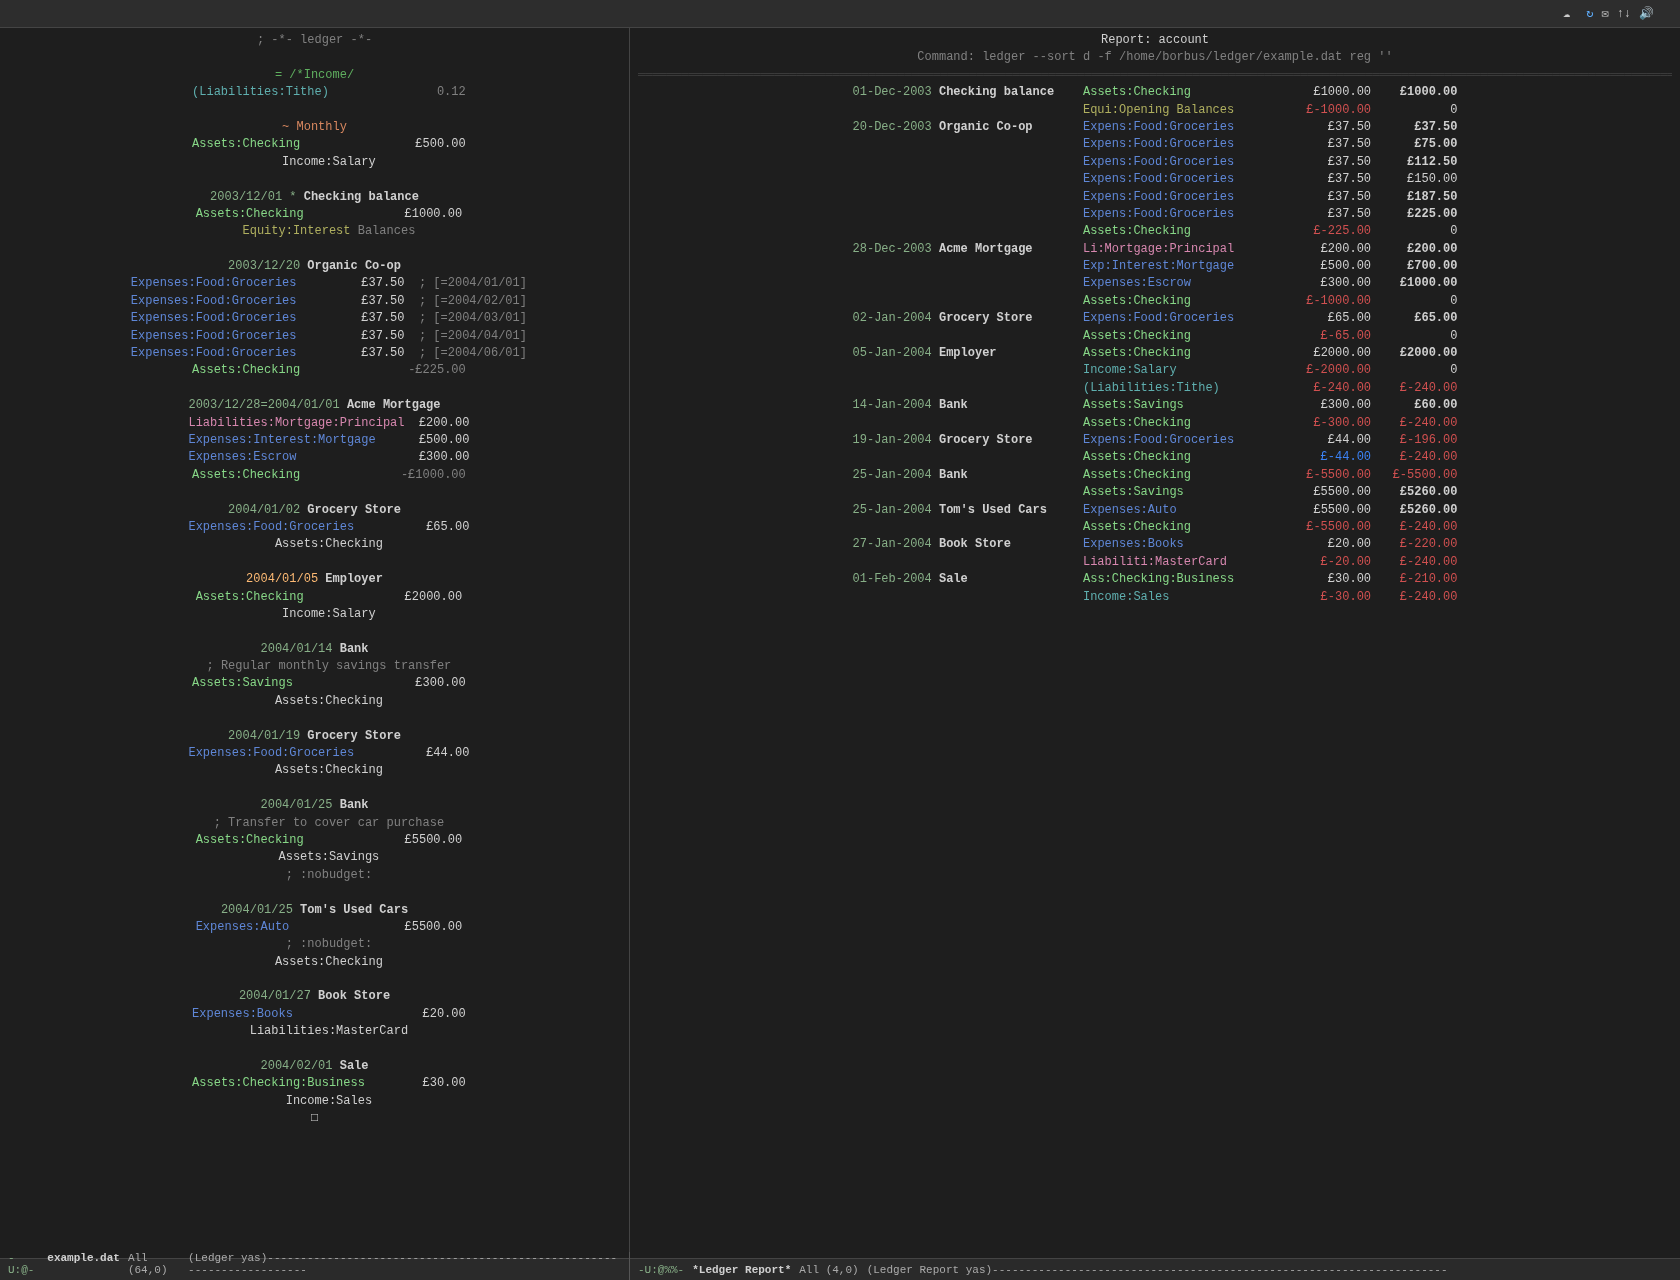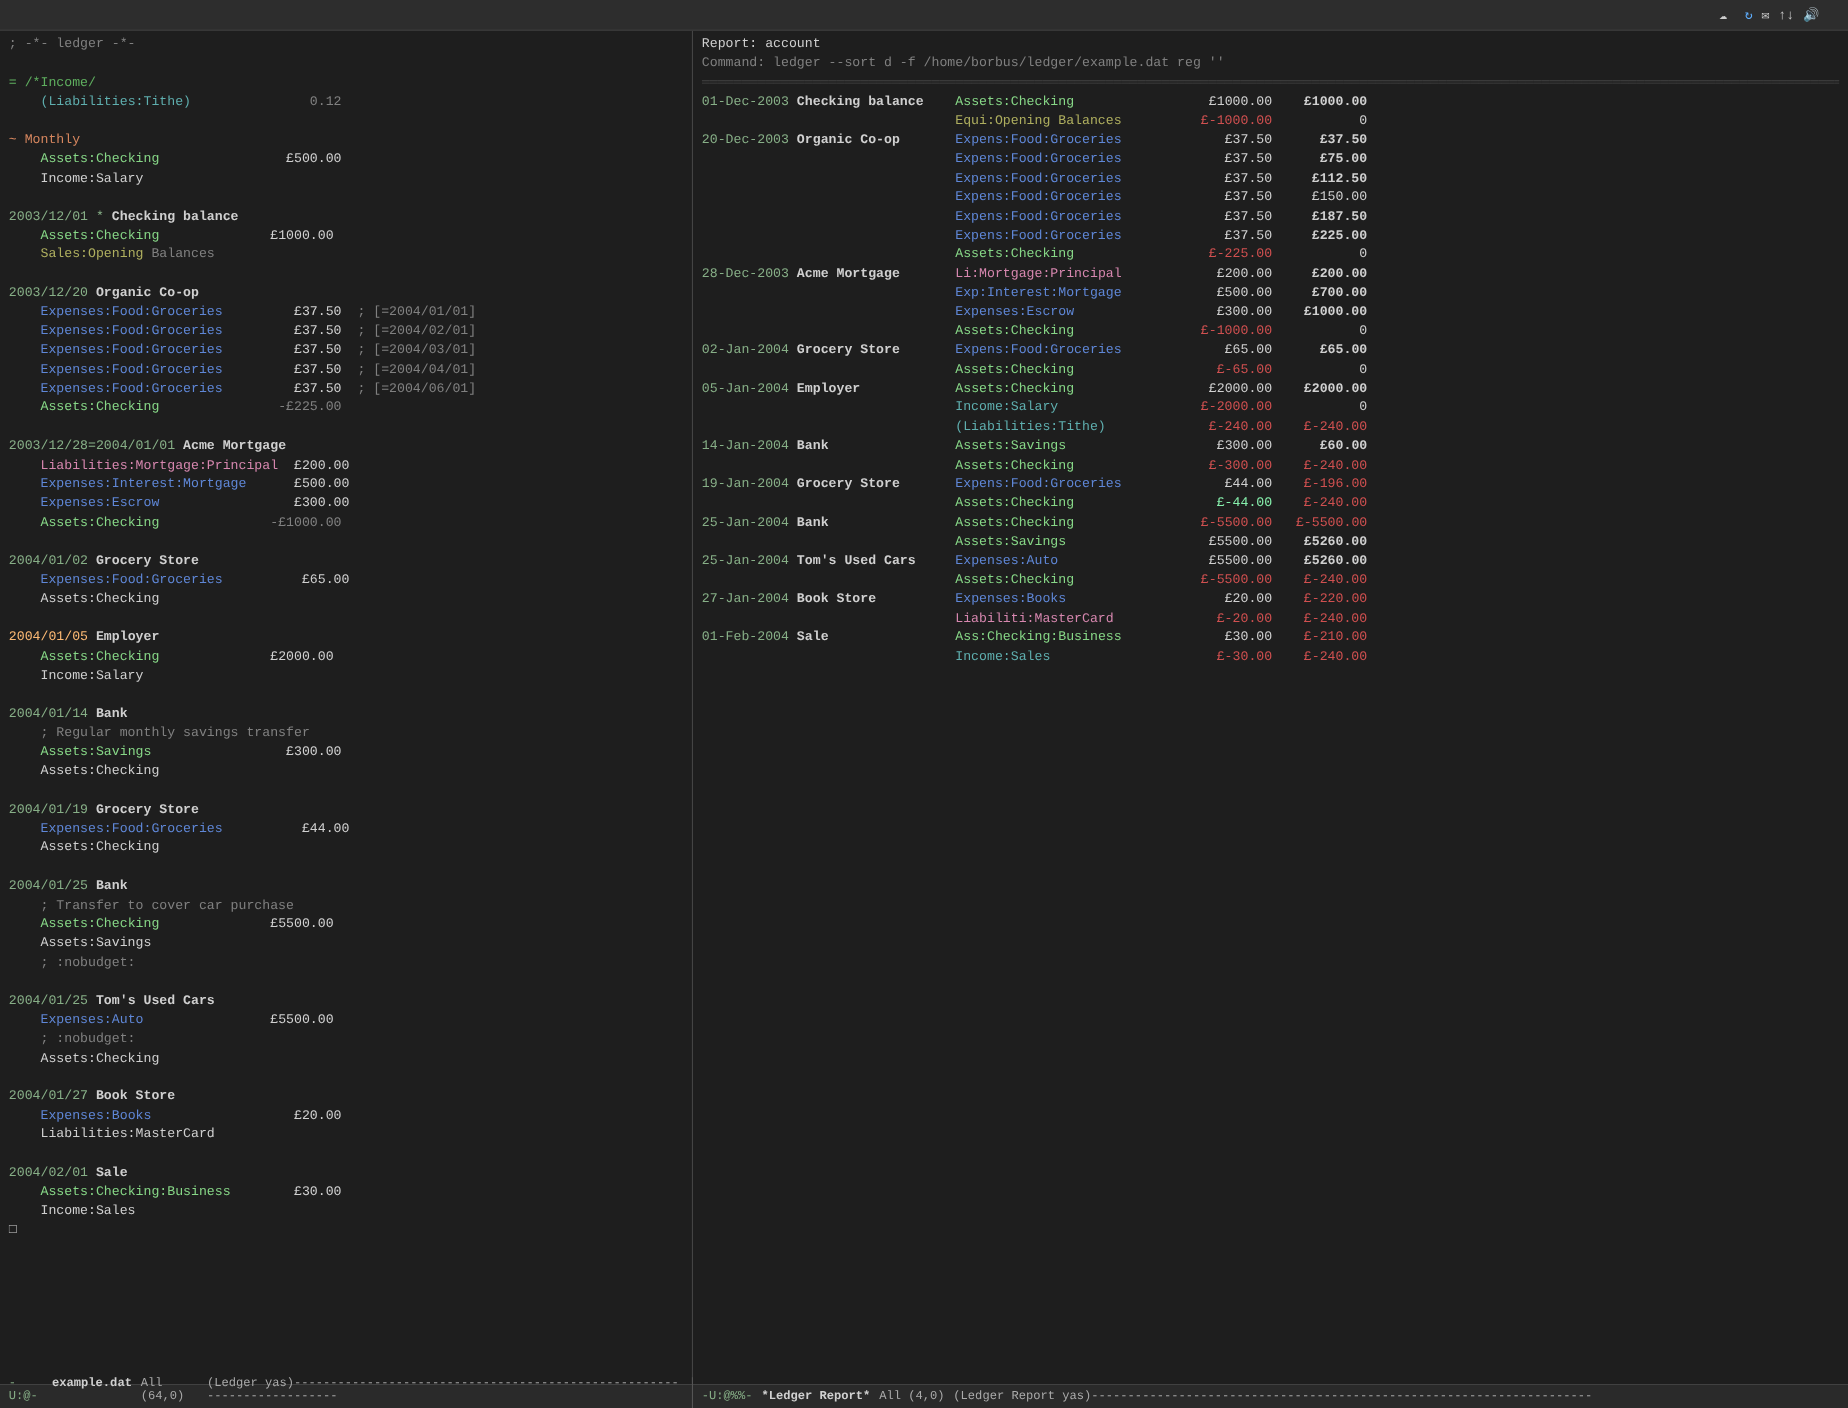--- a/index.html
+++ b/index.html
@@ -26,20 +26,21 @@
       display: flex;
       align-items: center;
       gap: 8px;
       color: #ccc;
       font-size: 12px;
     }
     
     #main-content {
       display: flex;
       height: calc(1280px - 28px - 22px);
+      text-align: center;
     }
     
     #left-pane {
       width: 630px;
       background: #1e1e1e;
       overflow: hidden;
       padding: 4px 8px;
       border-right: 1px solid #444;
     }
     
@@ -107,21 +108,21 @@
         <div class="code-line">&nbsp;</div>
         <div class="code-line"><span style="color:#5faf5f">=&nbsp;/*Income/</span></div>
         <div class="code-line">&nbsp;&nbsp;&nbsp;&nbsp;<span style="color:#5fafaf">(Liabilities:Tithe)</span>&nbsp;&nbsp;&nbsp;&nbsp;&nbsp;&nbsp;&nbsp;&nbsp;&nbsp;&nbsp;&nbsp;&nbsp;&nbsp;&nbsp;&nbsp;<span style="color:#808080">0.12</span></div>
         <div class="code-line">&nbsp;</div>
         <div class="code-line"><span style="color:#d7875f">~&nbsp;Monthly</span></div>
         <div class="code-line">&nbsp;&nbsp;&nbsp;&nbsp;<span style="color:#87d787">Assets:Checking</span>&nbsp;&nbsp;&nbsp;&nbsp;&nbsp;&nbsp;&nbsp;&nbsp;&nbsp;&nbsp;&nbsp;&nbsp;&nbsp;&nbsp;&nbsp;&nbsp;<span style="color:#d0d0d0">£500.00</span><span style="color:#808080"></span></div>
         <div class="code-line">&nbsp;&nbsp;&nbsp;&nbsp;Income:Salary</div>
         <div class="code-line">&nbsp;</div>
         <div class="code-line"><span style="color:#87af87">2003/12/01&nbsp;*&nbsp;</span><span style="color:#d0d0d0;font-weight:bold">Checking&nbsp;balance</span></div>
         <div class="code-line">&nbsp;&nbsp;&nbsp;&nbsp;<span style="color:#87d787">Assets:Checking</span>&nbsp;&nbsp;&nbsp;&nbsp;&nbsp;&nbsp;&nbsp;&nbsp;&nbsp;&nbsp;&nbsp;&nbsp;&nbsp;&nbsp;<span style="color:#d0d0d0">£1000.00</span><span style="color:#808080"></span></div>
-        <div class="code-line">&nbsp;&nbsp;&nbsp;&nbsp;<span style="color:#afaf5f">Sales:Opening</span>&nbsp;<span style="color:#808080">Balances</span></div>
+        <div class="code-line">&nbsp;&nbsp;&nbsp;&nbsp;<span style="color:#afaf5f">Equity:Interest</span>&nbsp;<span style="color:#808080">Balances</span></div>
         <div class="code-line">&nbsp;</div>
         <div class="code-line"><span style="color:#87af87">2003/12/20&nbsp;</span><span style="color:#d0d0d0;font-weight:bold">Organic&nbsp;Co-op</span></div>
         <div class="code-line">&nbsp;&nbsp;&nbsp;&nbsp;<span style="color:#5f87d7">Expenses:Food:Groceries</span>&nbsp;&nbsp;&nbsp;&nbsp;&nbsp;&nbsp;&nbsp;&nbsp;&nbsp;<span style="color:#d0d0d0">£37.50</span><span style="color:#808080">&nbsp;&nbsp;;&nbsp;[=2004/01/01]</span></div>
         <div class="code-line">&nbsp;&nbsp;&nbsp;&nbsp;<span style="color:#5f87d7">Expenses:Food:Groceries</span>&nbsp;&nbsp;&nbsp;&nbsp;&nbsp;&nbsp;&nbsp;&nbsp;&nbsp;<span style="color:#d0d0d0">£37.50</span><span style="color:#808080">&nbsp;&nbsp;;&nbsp;[=2004/02/01]</span></div>
         <div class="code-line">&nbsp;&nbsp;&nbsp;&nbsp;<span style="color:#5f87d7">Expenses:Food:Groceries</span>&nbsp;&nbsp;&nbsp;&nbsp;&nbsp;&nbsp;&nbsp;&nbsp;&nbsp;<span style="color:#d0d0d0">£37.50</span><span style="color:#808080">&nbsp;&nbsp;;&nbsp;[=2004/03/01]</span></div>
         <div class="code-line">&nbsp;&nbsp;&nbsp;&nbsp;<span style="color:#5f87d7">Expenses:Food:Groceries</span>&nbsp;&nbsp;&nbsp;&nbsp;&nbsp;&nbsp;&nbsp;&nbsp;&nbsp;<span style="color:#d0d0d0">£37.50</span><span style="color:#808080">&nbsp;&nbsp;;&nbsp;[=2004/04/01]</span></div>
         <div class="code-line">&nbsp;&nbsp;&nbsp;&nbsp;<span style="color:#5f87d7">Expenses:Food:Groceries</span>&nbsp;&nbsp;&nbsp;&nbsp;&nbsp;&nbsp;&nbsp;&nbsp;&nbsp;<span style="color:#d0d0d0">£37.50</span><span style="color:#808080">&nbsp;&nbsp;;&nbsp;[=2004/06/01]</span></div>
         <div class="code-line">&nbsp;&nbsp;&nbsp;&nbsp;<span style="color:#87d787">Assets:Checking</span>&nbsp;&nbsp;&nbsp;&nbsp;&nbsp;&nbsp;&nbsp;&nbsp;&nbsp;&nbsp;&nbsp;&nbsp;&nbsp;&nbsp;&nbsp;<span style="color:#808080">-£225.00</span></div>
         <div class="code-line">&nbsp;</div>
         <div class="code-line"><span style="color:#87af87">2003/12/28=2004/01/01&nbsp;</span><span style="color:#d0d0d0;font-weight:bold">Acme&nbsp;Mortgage</span></div>
@@ -188,21 +189,21 @@
         <div class="code-line"><span>                                </span><span style="color:#5f87d7">Expenses:Escrow&nbsp;&nbsp;&nbsp;&nbsp;&nbsp;&nbsp;&nbsp;&nbsp;&nbsp;&nbsp;&nbsp;&nbsp;&nbsp;</span>  <span style="color:#d0d0d0">&nbsp;&nbsp;&nbsp;£300.00</span>  <span style="color:#d0d0d0;font-weight:bold">&nbsp;&nbsp;£1000.00</span></div>
         <div class="code-line"><span>                                </span><span style="color:#87d787">Assets:Checking&nbsp;&nbsp;&nbsp;&nbsp;&nbsp;&nbsp;&nbsp;&nbsp;&nbsp;&nbsp;&nbsp;&nbsp;&nbsp;</span>  <span style="color:#d05050">&nbsp;£-1000.00</span>  <span style="color:#d0d0d0;">&nbsp;&nbsp;&nbsp;&nbsp;&nbsp;&nbsp;&nbsp;&nbsp;&nbsp;0</span></div>
         <div class="code-line"><span style="color:#87af87">02-Jan-2004&nbsp;</span><span style="color:#d0d0d0;font-weight:bold">Grocery&nbsp;Store&nbsp;&nbsp;&nbsp;&nbsp;&nbsp;&nbsp;&nbsp;</span><span style="color:#5f87d7">Expens:Food:Groceries&nbsp;&nbsp;&nbsp;&nbsp;&nbsp;&nbsp;&nbsp;</span>  <span style="color:#d0d0d0">&nbsp;&nbsp;&nbsp;&nbsp;£65.00</span>  <span style="color:#d0d0d0;font-weight:bold">&nbsp;&nbsp;&nbsp;&nbsp;£65.00</span></div>
         <div class="code-line"><span>                                </span><span style="color:#87d787">Assets:Checking&nbsp;&nbsp;&nbsp;&nbsp;&nbsp;&nbsp;&nbsp;&nbsp;&nbsp;&nbsp;&nbsp;&nbsp;&nbsp;</span>  <span style="color:#d05050">&nbsp;&nbsp;&nbsp;£-65.00</span>  <span style="color:#d0d0d0;">&nbsp;&nbsp;&nbsp;&nbsp;&nbsp;&nbsp;&nbsp;&nbsp;&nbsp;0</span></div>
         <div class="code-line"><span style="color:#87af87">05-Jan-2004&nbsp;</span><span style="color:#d0d0d0;font-weight:bold">Employer&nbsp;&nbsp;&nbsp;&nbsp;&nbsp;&nbsp;&nbsp;&nbsp;&nbsp;&nbsp;&nbsp;&nbsp;</span><span style="color:#87d787">Assets:Checking&nbsp;&nbsp;&nbsp;&nbsp;&nbsp;&nbsp;&nbsp;&nbsp;&nbsp;&nbsp;&nbsp;&nbsp;&nbsp;</span>  <span style="color:#d0d0d0">&nbsp;&nbsp;£2000.00</span>  <span style="color:#d0d0d0;font-weight:bold">&nbsp;&nbsp;£2000.00</span></div>
         <div class="code-line"><span>                                </span><span style="color:#5fafaf">Income:Salary&nbsp;&nbsp;&nbsp;&nbsp;&nbsp;&nbsp;&nbsp;&nbsp;&nbsp;&nbsp;&nbsp;&nbsp;&nbsp;&nbsp;&nbsp;</span>  <span style="color:#d05050">&nbsp;£-2000.00</span>  <span style="color:#d0d0d0;">&nbsp;&nbsp;&nbsp;&nbsp;&nbsp;&nbsp;&nbsp;&nbsp;&nbsp;0</span></div>
         <div class="code-line"><span>                                </span><span style="color:#5fafaf">(Liabilities:Tithe)&nbsp;&nbsp;&nbsp;&nbsp;&nbsp;&nbsp;&nbsp;&nbsp;&nbsp;</span>  <span style="color:#d05050">&nbsp;&nbsp;£-240.00</span>  <span style="color:#d05050;">&nbsp;&nbsp;£-240.00</span></div>
         <div class="code-line"><span style="color:#87af87">14-Jan-2004&nbsp;</span><span style="color:#d0d0d0;font-weight:bold">Bank&nbsp;&nbsp;&nbsp;&nbsp;&nbsp;&nbsp;&nbsp;&nbsp;&nbsp;&nbsp;&nbsp;&nbsp;&nbsp;&nbsp;&nbsp;&nbsp;</span><span style="color:#87d787">Assets:Savings&nbsp;&nbsp;&nbsp;&nbsp;&nbsp;&nbsp;&nbsp;&nbsp;&nbsp;&nbsp;&nbsp;&nbsp;&nbsp;&nbsp;</span>  <span style="color:#d0d0d0">&nbsp;&nbsp;&nbsp;£300.00</span>  <span style="color:#d0d0d0;font-weight:bold">&nbsp;&nbsp;&nbsp;&nbsp;£60.00</span></div>
         <div class="code-line"><span>                                </span><span style="color:#87d787">Assets:Checking&nbsp;&nbsp;&nbsp;&nbsp;&nbsp;&nbsp;&nbsp;&nbsp;&nbsp;&nbsp;&nbsp;&nbsp;&nbsp;</span>  <span style="color:#d05050">&nbsp;&nbsp;£-300.00</span>  <span style="color:#d05050;">&nbsp;&nbsp;£-240.00</span></div>
         <div class="code-line"><span style="color:#87af87">19-Jan-2004&nbsp;</span><span style="color:#d0d0d0;font-weight:bold">Grocery&nbsp;Store&nbsp;&nbsp;&nbsp;&nbsp;&nbsp;&nbsp;&nbsp;</span><span style="color:#5f87d7">Expens:Food:Groceries&nbsp;&nbsp;&nbsp;&nbsp;&nbsp;&nbsp;&nbsp;</span>  <span style="color:#d0d0d0">&nbsp;&nbsp;&nbsp;&nbsp;£44.00</span>  <span style="color:#d05050;">&nbsp;&nbsp;£-196.00</span></div>
-        <div class="code-line"><span>                                </span><span style="color:#87d787">Assets:Checking&nbsp;&nbsp;&nbsp;&nbsp;&nbsp;&nbsp;&nbsp;&nbsp;&nbsp;&nbsp;&nbsp;&nbsp;&nbsp;</span>  <span style="color:#86efac">&nbsp;&nbsp;&nbsp;£-44.00</span>  <span style="color:#d05050;">&nbsp;&nbsp;£-240.00</span></div>
+        <div class="code-line"><span>                                </span><span style="color:#87d787">Assets:Checking&nbsp;&nbsp;&nbsp;&nbsp;&nbsp;&nbsp;&nbsp;&nbsp;&nbsp;&nbsp;&nbsp;&nbsp;&nbsp;</span>  <span style="color:#3b82f6">&nbsp;&nbsp;&nbsp;£-44.00</span>  <span style="color:#d05050;">&nbsp;&nbsp;£-240.00</span></div>
         <div class="code-line"><span style="color:#87af87">25-Jan-2004&nbsp;</span><span style="color:#d0d0d0;font-weight:bold">Bank&nbsp;&nbsp;&nbsp;&nbsp;&nbsp;&nbsp;&nbsp;&nbsp;&nbsp;&nbsp;&nbsp;&nbsp;&nbsp;&nbsp;&nbsp;&nbsp;</span><span style="color:#87d787">Assets:Checking&nbsp;&nbsp;&nbsp;&nbsp;&nbsp;&nbsp;&nbsp;&nbsp;&nbsp;&nbsp;&nbsp;&nbsp;&nbsp;</span>  <span style="color:#d05050">&nbsp;£-5500.00</span>  <span style="color:#d05050;">&nbsp;£-5500.00</span></div>
         <div class="code-line"><span>                                </span><span style="color:#87d787">Assets:Savings&nbsp;&nbsp;&nbsp;&nbsp;&nbsp;&nbsp;&nbsp;&nbsp;&nbsp;&nbsp;&nbsp;&nbsp;&nbsp;&nbsp;</span>  <span style="color:#d0d0d0">&nbsp;&nbsp;£5500.00</span>  <span style="color:#d0d0d0;font-weight:bold">&nbsp;&nbsp;£5260.00</span></div>
         <div class="code-line"><span style="color:#87af87">25-Jan-2004&nbsp;</span><span style="color:#d0d0d0;font-weight:bold">Tom's&nbsp;Used&nbsp;Cars&nbsp;&nbsp;&nbsp;&nbsp;&nbsp;</span><span style="color:#5f87d7">Expenses:Auto&nbsp;&nbsp;&nbsp;&nbsp;&nbsp;&nbsp;&nbsp;&nbsp;&nbsp;&nbsp;&nbsp;&nbsp;&nbsp;&nbsp;&nbsp;</span>  <span style="color:#d0d0d0">&nbsp;&nbsp;£5500.00</span>  <span style="color:#d0d0d0;font-weight:bold">&nbsp;&nbsp;£5260.00</span></div>
         <div class="code-line"><span>                                </span><span style="color:#87d787">Assets:Checking&nbsp;&nbsp;&nbsp;&nbsp;&nbsp;&nbsp;&nbsp;&nbsp;&nbsp;&nbsp;&nbsp;&nbsp;&nbsp;</span>  <span style="color:#d05050">&nbsp;£-5500.00</span>  <span style="color:#d05050;">&nbsp;&nbsp;£-240.00</span></div>
         <div class="code-line"><span style="color:#87af87">27-Jan-2004&nbsp;</span><span style="color:#d0d0d0;font-weight:bold">Book&nbsp;Store&nbsp;&nbsp;&nbsp;&nbsp;&nbsp;&nbsp;&nbsp;&nbsp;&nbsp;&nbsp;</span><span style="color:#5f87d7">Expenses:Books&nbsp;&nbsp;&nbsp;&nbsp;&nbsp;&nbsp;&nbsp;&nbsp;&nbsp;&nbsp;&nbsp;&nbsp;&nbsp;&nbsp;</span>  <span style="color:#d0d0d0">&nbsp;&nbsp;&nbsp;&nbsp;£20.00</span>  <span style="color:#d05050;">&nbsp;&nbsp;£-220.00</span></div>
         <div class="code-line"><span>                                </span><span style="color:#d787af">Liabiliti:MasterCard&nbsp;&nbsp;&nbsp;&nbsp;&nbsp;&nbsp;&nbsp;&nbsp;</span>  <span style="color:#d05050">&nbsp;&nbsp;&nbsp;£-20.00</span>  <span style="color:#d05050;">&nbsp;&nbsp;£-240.00</span></div>
         <div class="code-line"><span style="color:#87af87">01-Feb-2004&nbsp;</span><span style="color:#d0d0d0;font-weight:bold">Sale&nbsp;&nbsp;&nbsp;&nbsp;&nbsp;&nbsp;&nbsp;&nbsp;&nbsp;&nbsp;&nbsp;&nbsp;&nbsp;&nbsp;&nbsp;&nbsp;</span><span style="color:#87d787">Ass:Checking:Business&nbsp;&nbsp;&nbsp;&nbsp;&nbsp;&nbsp;&nbsp;</span>  <span style="color:#d0d0d0">&nbsp;&nbsp;&nbsp;&nbsp;£30.00</span>  <span style="color:#d05050;">&nbsp;&nbsp;£-210.00</span></div>
         <div class="code-line"><span>                                </span><span style="color:#5fafaf">Income:Sales&nbsp;&nbsp;&nbsp;&nbsp;&nbsp;&nbsp;&nbsp;&nbsp;&nbsp;&nbsp;&nbsp;&nbsp;&nbsp;&nbsp;&nbsp;&nbsp;</span>  <span style="color:#d05050">&nbsp;&nbsp;&nbsp;£-30.00</span>  <span style="color:#d05050;">&nbsp;&nbsp;£-240.00</span></div>
       </div>
   </div>

